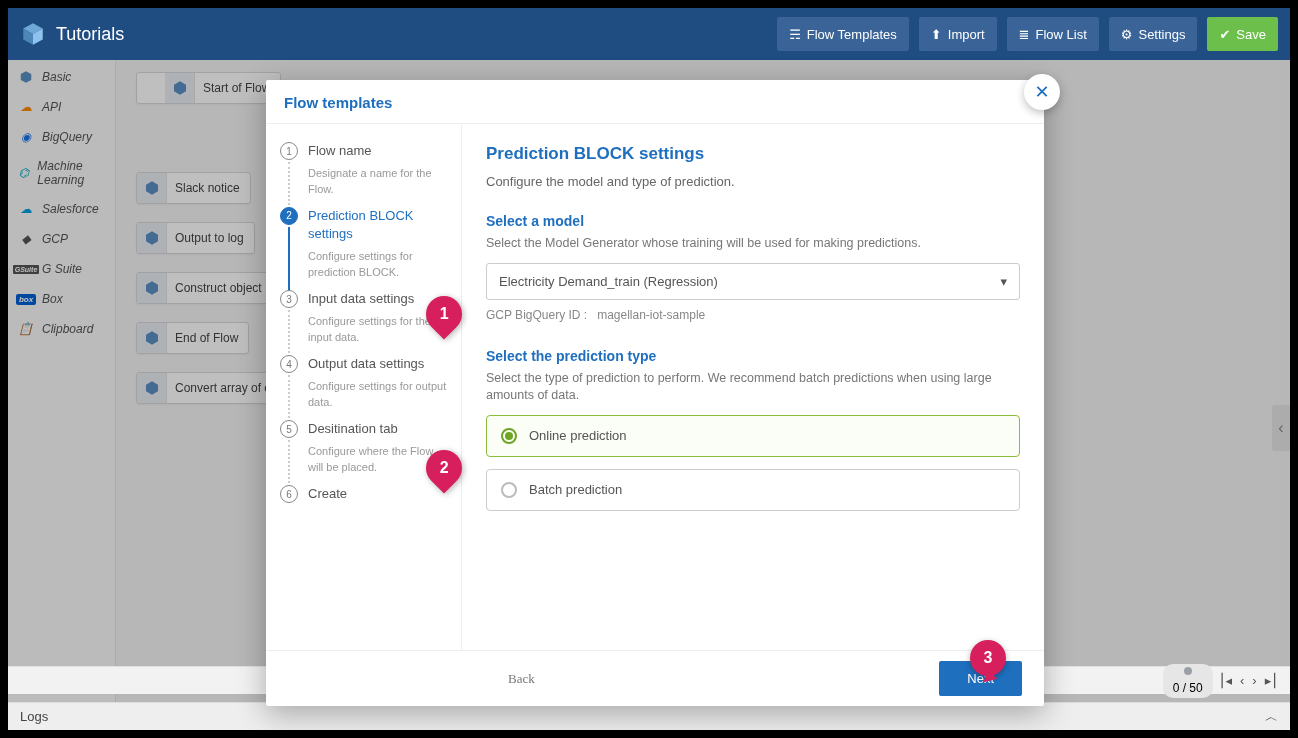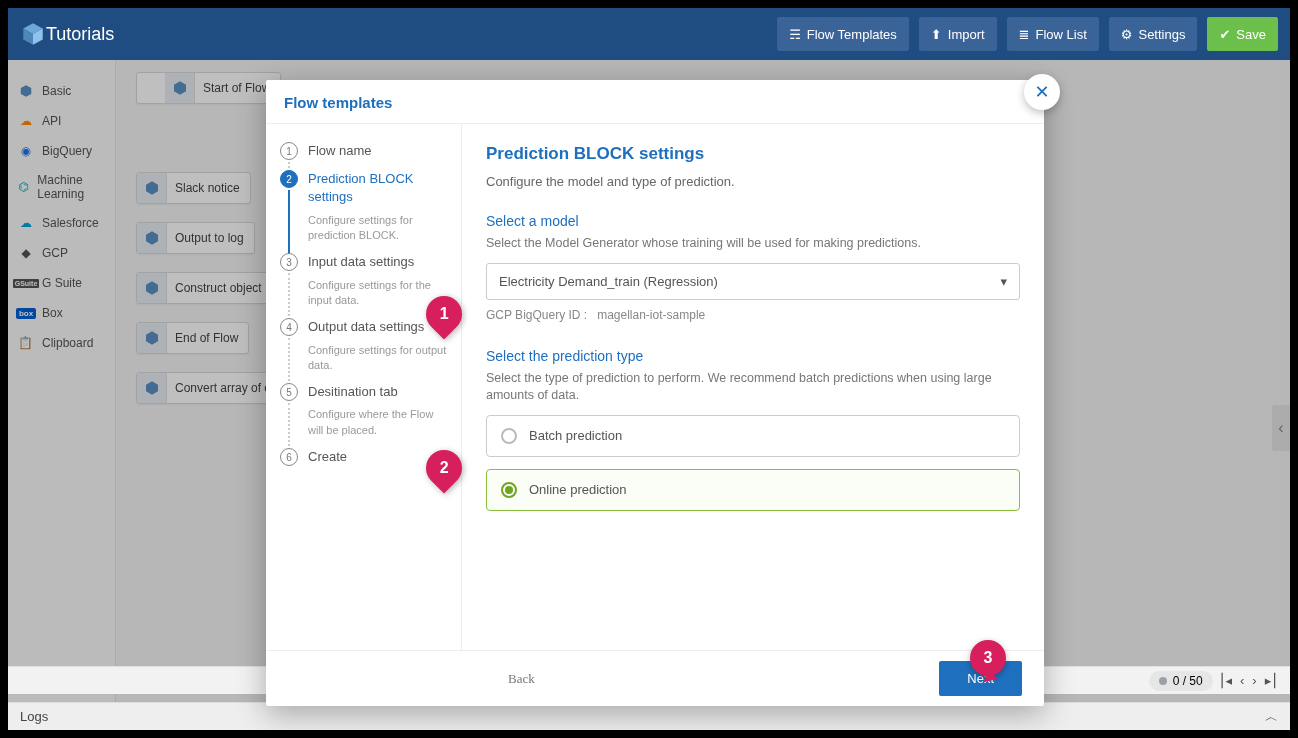--- a/index.html
+++ b/index.html
@@ -1,30 +1,30 @@
 <!DOCTYPE html>
 <html><head>
 <meta charset="utf-8">
 <style>
 * { margin: 0; padding: 0; box-sizing: border-box; font-family: -apple-system, BlinkMacSystemFont, "Segoe UI", Helvetica, Arial, sans-serif; }
 body { background: #000; width: 1298px; height: 738px; overflow: hidden; position: relative; }
 .app { position: absolute; top: 8px; left: 8px; right: 8px; bottom: 8px; background: #fff; display: flex; flex-direction: column; }
 
 
 .topbar { height: 52px; background: #1F4C81; display: flex; align-items: center; padding: 0 12px; gap: 10px; color: #fff; }
-.topbar .brand { display: flex; align-items: center; font-size: 18px; text-align: center; }
+.topbar .brand { display: flex; align-items: center; gap: 10px; font-size: 18px; text-align: center; }
 .topbar .spacer { flex: 1; }
 .topbar .btn { background: #3a6498; color: #fff; border: none; height: 34px; padding: 0 12px; font-size: 13px; display: inline-flex; align-items: center; gap: 6px; cursor: pointer; border-radius: 2px; }
 .topbar .btn.save { background: #6cbf4a; }
 .brand-icon { width: 26px; height: 26px; position: relative; }
 .brand-icon svg { width: 100%; height: 100%; }
 
 
 .main { flex: 1; display: flex; position: relative; background: #f7f7f7; }
-.left-sidebar { width: 108px; background: #fafafa; border-right: 1px solid #e5e5e5; padding-top: 16px; }
+.left-sidebar { width: 108px; background: #fafafa; border-right: 1px solid #e5e5e5; padding-top: 2px; font-style: italic; }
 .ls-item { display: flex; align-items: center; gap: 8px; padding: 7px 10px; font-size: 12px; color: #555; cursor: pointer; }
 .ls-item .ic { width: 16px; height: 16px; display: inline-flex; align-items: center; justify-content: center; font-size: 12px; }
 .ls-item .ic.orange { color: #ff8a00; }
 .ls-item .ic.blue { color: #1a73e8; }
 .ls-item .ic.teal { color: #00a4bd; }
 .gsuite-badge { font-size: 7px; background: #555; color: #fff; padding: 1px 2px; border-radius: 1px; font-weight: 600; }
 .box-badge { font-size: 8px; background: #0061d5; color:#fff; padding:1px 3px; border-radius:2px; font-weight:700;}
 
 
 .canvas { flex: 1; background: #f4f4f4; position: relative; }
@@ -34,21 +34,21 @@
 
 
 .right-handle { position: absolute; right: 0; top: 345px; width: 18px; height: 46px; background: #e6e6e6; border-radius: 3px 0 0 3px; display:flex; align-items:center; justify-content:center; color:#888; }
 
 
 .tabstrip { position: absolute; bottom: 36px; left: 0; right: 0; height: 28px; background: #f2f2f2; border-top: 1px solid #e0e0e0; display: flex; align-items: center; padding-left: 330px; gap: 6px; }
 .tabstrip .addtab { width: 22px; height: 20px; border: 1px solid #ccc; border-radius: 3px; font-size: 14px; color: #666; display:flex; align-items:center; justify-content:center; }
 .tabstrip .tab { padding: 2px 10px; border: 1px solid #ccc; border-radius: 3px; font-size: 12px; color: #666; background:#fff;}
 .tabstrip .spacer { flex:1; }
 .tabstrip .pagectrl { display:flex; gap:8px; align-items:center; padding-right:12px; color:#555; font-size:13px; }
-.tabstrip .pill { background:#e6e6e6; border-radius:10px; padding:3px 10px; font-size:12px; display:flex; align-items:center; gap:6px; }
+.tabstrip .pill { background:#e6e6e6; border-radius:10px; padding:3px 10px; font-size:12px; display:flex; align-items:center; gap:6px;flex-direction:column; }
 .tabstrip .pill .dot { width:8px; height:8px; background:#9aa0a6; border-radius:50%; }
 
 
 .logs { position: absolute; bottom: 0; left: 0; right: 0; height: 28px; background: #eee; border-top: 1px solid #ddd; display: flex; align-items: center; padding: 0 12px; font-size: 13px; color: #444; justify-content: space-between; text-align: right; }
 
 
 .overlay { position: absolute; inset: 0; background: rgba(0,0,0,0.25); }
 
 
 .modal { position: absolute; top: 20px; left: 258px; width: 778px; height: 626px; background: #fff; box-shadow: 0 8px 30px rgba(0,0,0,0.3); display: flex; flex-direction: column; border-radius: 2px; }
@@ -65,21 +65,21 @@
 .step.active .title { color: #1f6fbf; font-weight: 500; }
 .step .desc { font-size: 11px; color: #999; margin-top: 6px; line-height: 1.4; }
 .step .connector { position:absolute; left:8px; top:20px; height:calc(100% - 4px); border-left: 2px dotted #ccc; }
 .step.active .connector.arrow { border-left: 2px solid #1f6fbf; }
 .step.active .connector.arrow::after { content:""; position:absolute; bottom:-2px; left:-5px; border-left:4px solid transparent; border-right:4px solid transparent; border-top:6px solid #1f6fbf; }
 
 
 .content { flex: 1; padding: 20px 24px; overflow: auto; font-size: 13px; color: #555; }
 .content h2 { color: #1f6fbf; font-size: 17px; font-weight: 600; margin-bottom: 10px; }
 .content p.lead { margin-bottom: 24px; color: #666; }
-.label-title { color: #1f6fbf; font-size: 14px; font-weight: 400; margin-bottom: 6px; }
+.label-title { color: #1f6fbf; font-size: 14px; font-weight: 700; margin-bottom: 6px; }
 .label-desc { font-size: 12.5px; color: #777; margin-bottom: 10px; line-height:1.4; }
 .select-box { width: 100%; border: 1px solid #ccc; border-radius: 3px; padding: 10px 12px; background: #fff; display: flex; justify-content: space-between; align-items: center; color: #555; cursor: pointer; }
 .meta-line { font-size: 12px; color: #888; margin-top: 8px; }
 .radiobox { border: 1px solid #ccc; border-radius: 4px; padding: 12px 14px; display:flex; align-items:center; gap:12px; margin-bottom:12px; cursor:pointer; }
 .radiobox.selected { border-color: #8bbf3b; background: #fbfdf7; }
 .radio-dot { width: 16px; height: 16px; border-radius: 50%; border: 2px solid #bbb; display:flex; align-items:center; justify-content:center; }
 .radiobox.selected .radio-dot { border-color: #6fa524; }
 .radiobox.selected .radio-dot::after { content:""; width:8px; height:8px; background:#6fa524; border-radius:50%; }
 
 
@@ -267,20 +267,21 @@
       <div class="close-btn">
           <span>✕</span>
         </div>
       <div class="modal-header">Flow templates</div>
       <div class="modal-body">
 
         <div class="steps">
           <div class="step">
             <div class="num">1</div>
             <div class="title">Flow name</div>
+            <div class="desc">Designate a name for the Flow.</div>
             <div class="connector"></div>
           </div>
           <div class="step active">
             <div class="num">2</div>
             <div class="title">Prediction BLOCK settings</div>
             <div class="desc">Configure settings for prediction BLOCK.</div>
             <div class="connector arrow"></div>
           </div>
           <div class="step">
             <div class="num">3</div>
@@ -318,27 +319,27 @@
           </div>
           <div class="meta-line">
             <span>GCP BigQuery ID :</span>&nbsp;&nbsp;
             <span>magellan-iot-sample</span>
           </div>
 
           <div style="height:26px"></div>
 
           <div class="label-title">Select the prediction type</div>
           <div class="label-desc">Select the type of prediction to perform. We recommend batch predictions when using large amounts of data.</div>
+          <div class="radiobox selected">
+            <span class="radio-dot"></span>
+            <span>Online prediction</span>
+          </div>
           <div class="radiobox">
             <span class="radio-dot"></span>
             <span>Batch prediction</span>
-          </div>
-          <div class="radiobox selected">
-            <span class="radio-dot"></span>
-            <span>Online prediction</span>
           </div>
         </div>
       </div>
       <div class="modal-footer">
         <span class="back">Back</span>
         <div class="spacer"></div>
         <button class="next">Next</button>
       </div>
     </div>
 

